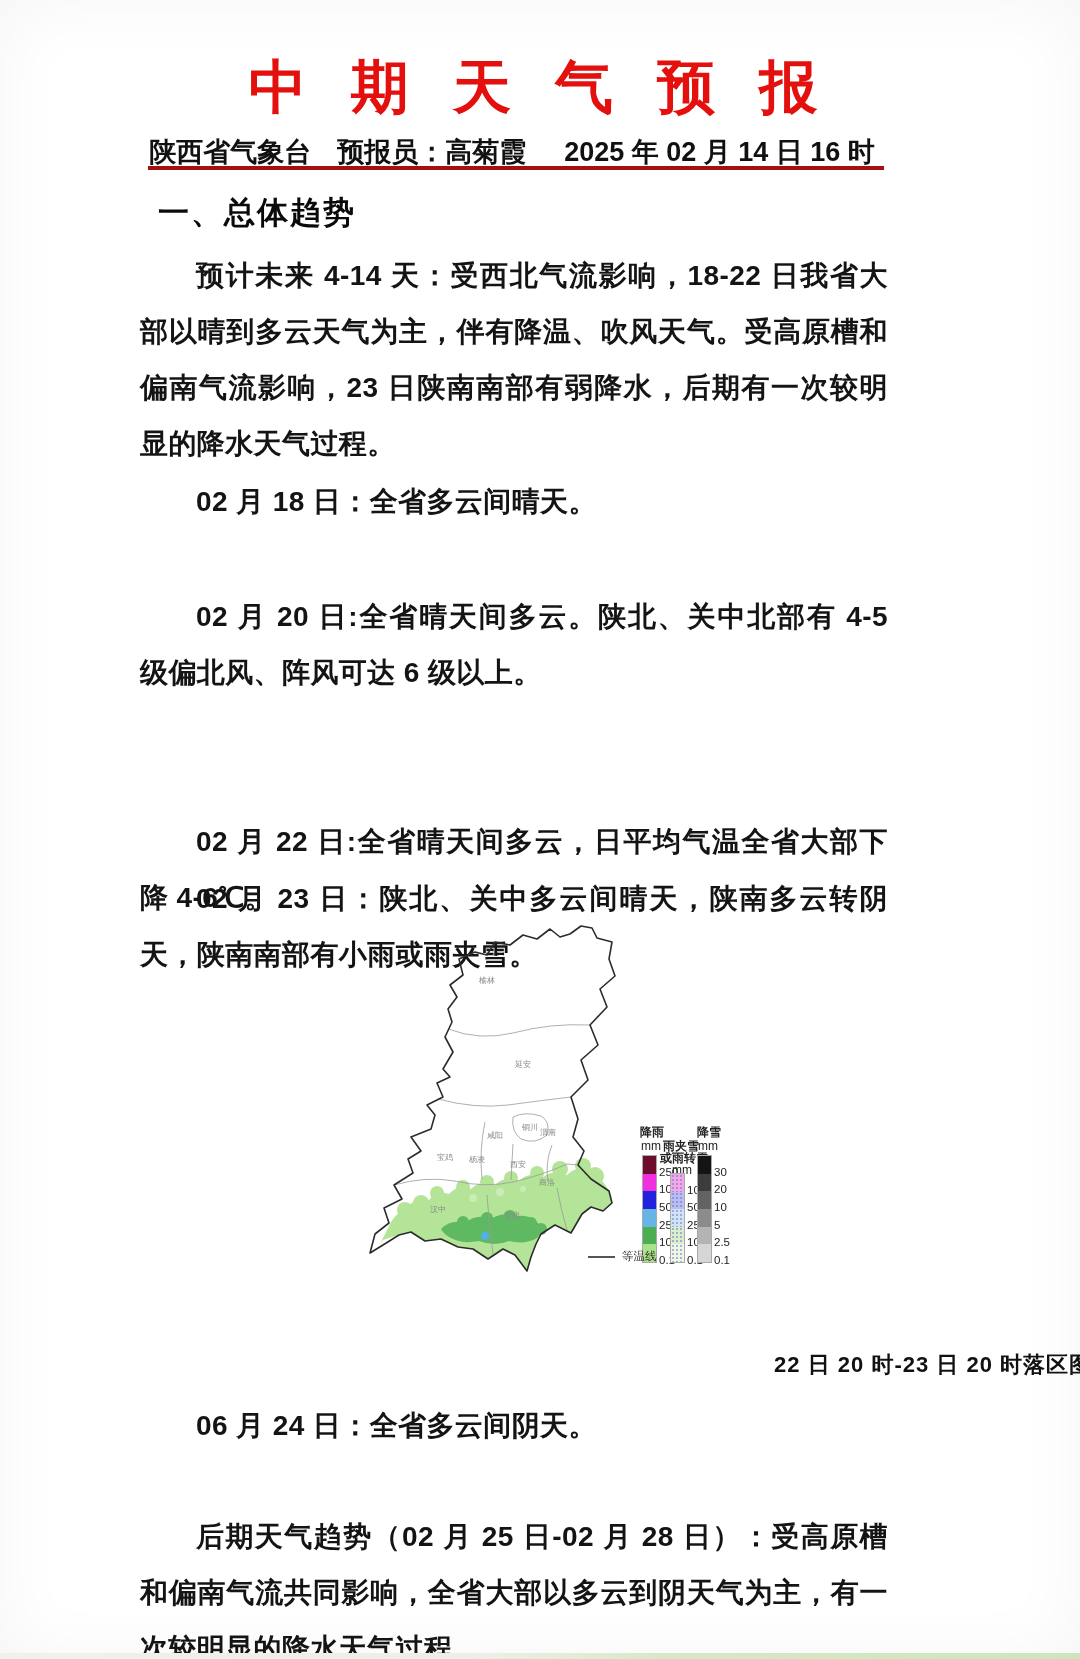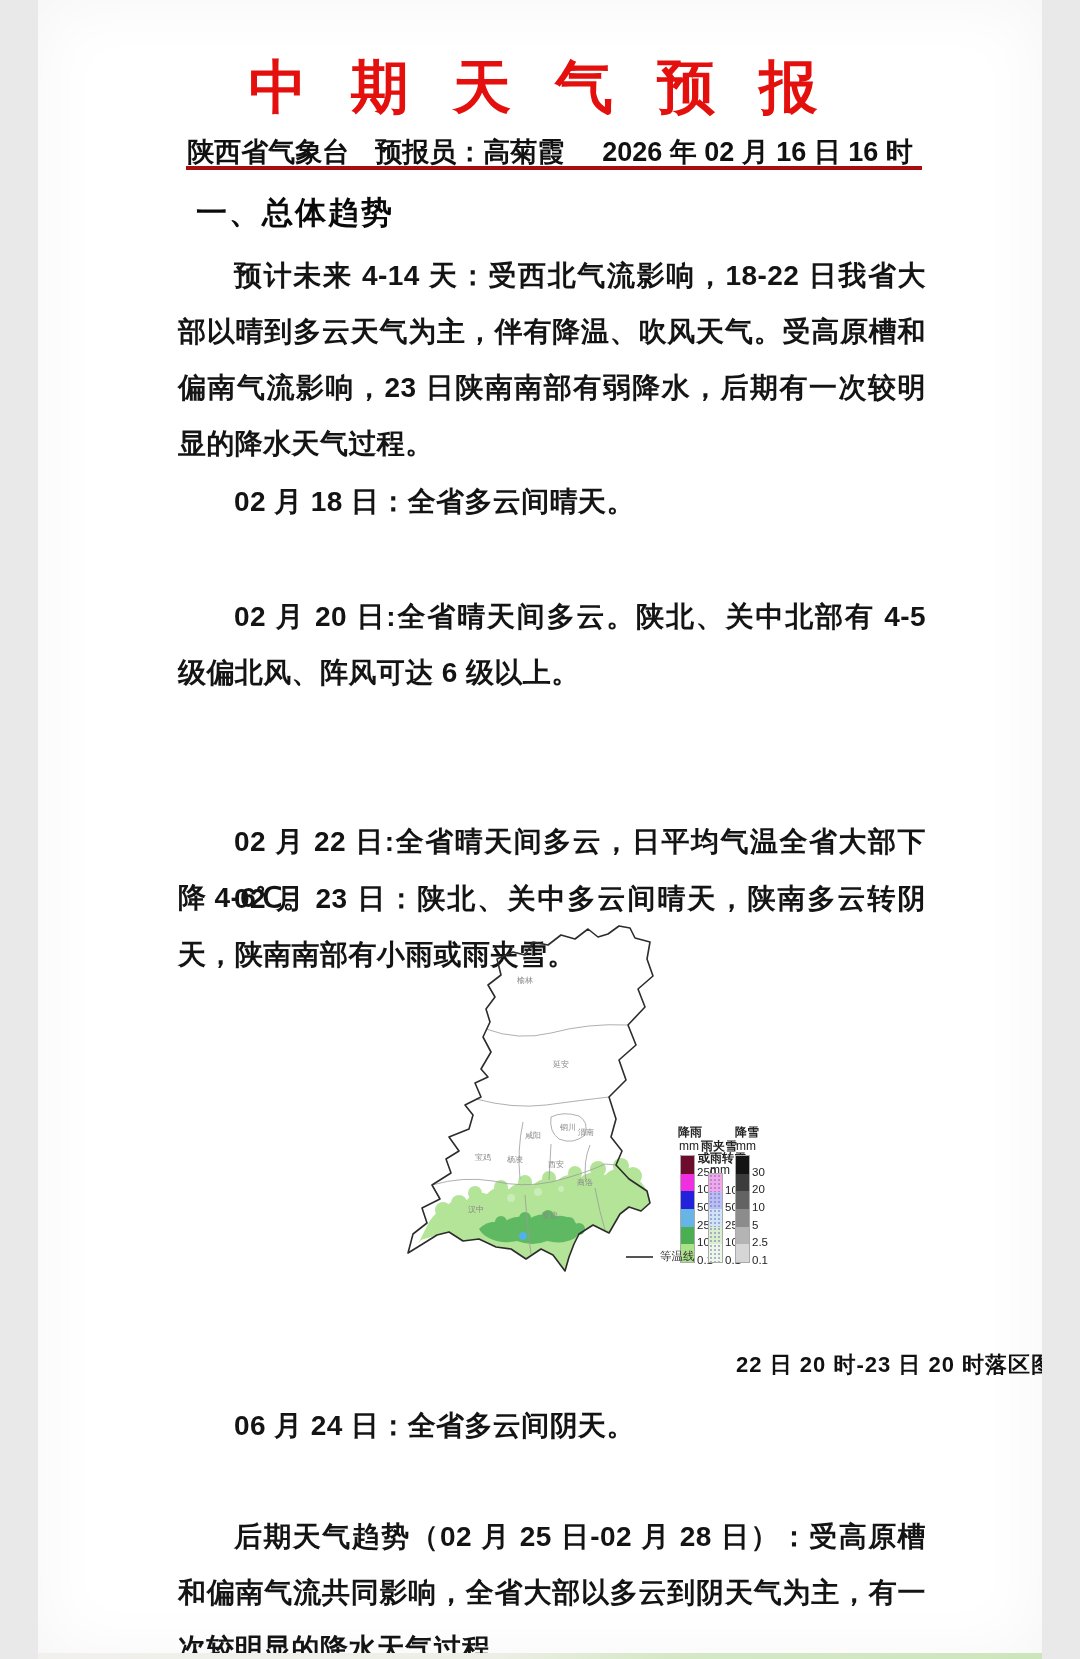--- a/index.html
+++ b/index.html
@@ -1,17 +1,17 @@
 <!DOCTYPE html>
 <html><head>
 <meta charset="utf-8">
 <style>
   html,body{margin:0;padding:0;background:#e9e9e9;}
   .page{
-    position:relative;width:1004px;height:1659px;margin:0 auto;
+    position:relative;width:1080px;height:1659px;margin:0 auto;
     background:#ffffff;overflow:hidden;
     font-family:"Liberation Sans",sans-serif;color:#111;
     box-shadow:inset 0 0 70px rgba(0,0,0,0.045);
   }
   .doc-title{
     position:absolute;top:10px;left:0;width:100%;text-align:center;
     font-size:58px;font-weight:900;color:#e3100e;letter-spacing:14px;
     white-space:nowrap;
   }
   .subhead{
@@ -72,21 +72,21 @@
   }
 </style>
 </head>
 <body>
 
 <div class="page">
 
   <h1 class="doc-title">中 期 天 气 预 报</h1>
 
   <div class="subhead">
-    <span class="sp1">陕西省气象台</span><span class="sp2">预报员：高菊霞</span><span>2026 年 02 月 16 日 16 时</span>
+    <span class="sp1">陕西省气象台</span><span class="sp2">预报员：高菊霞</span><span>2025 年 02 月 14 日 16 时</span>
   </div>
   <div class="red-rule"></div>
 
   <h2 class="hsec s1">一、总体趋势</h2>
   <p class="para p1">预计未来 4-14 天：受西北气流影响，18-22 日我省大部以晴到多云天气为主，伴有降温、吹风天气。受高原槽和偏南气流影响，23 日陕南南部有弱降水，后期有一次较明显的降水天气过程。</p>
 
   <p class="para it0">02 月 18 日：全省多云间晴天。</p>
   <p class="para it2">02 月 20 日:全省晴天间多云。陕北、关中北部有 4-5 级偏北风、阵风可达 6 级以上。</p>
   <p class="para it4">02 月 22 日:全省晴天间多云，日平均气温全省大部下降 4-6℃。</p>
   <p class="para it5">02 月 23 日：陕北、关中多云间晴天，陕南多云转阴天，陕南南部有小雨或雨夹雪。</p>

